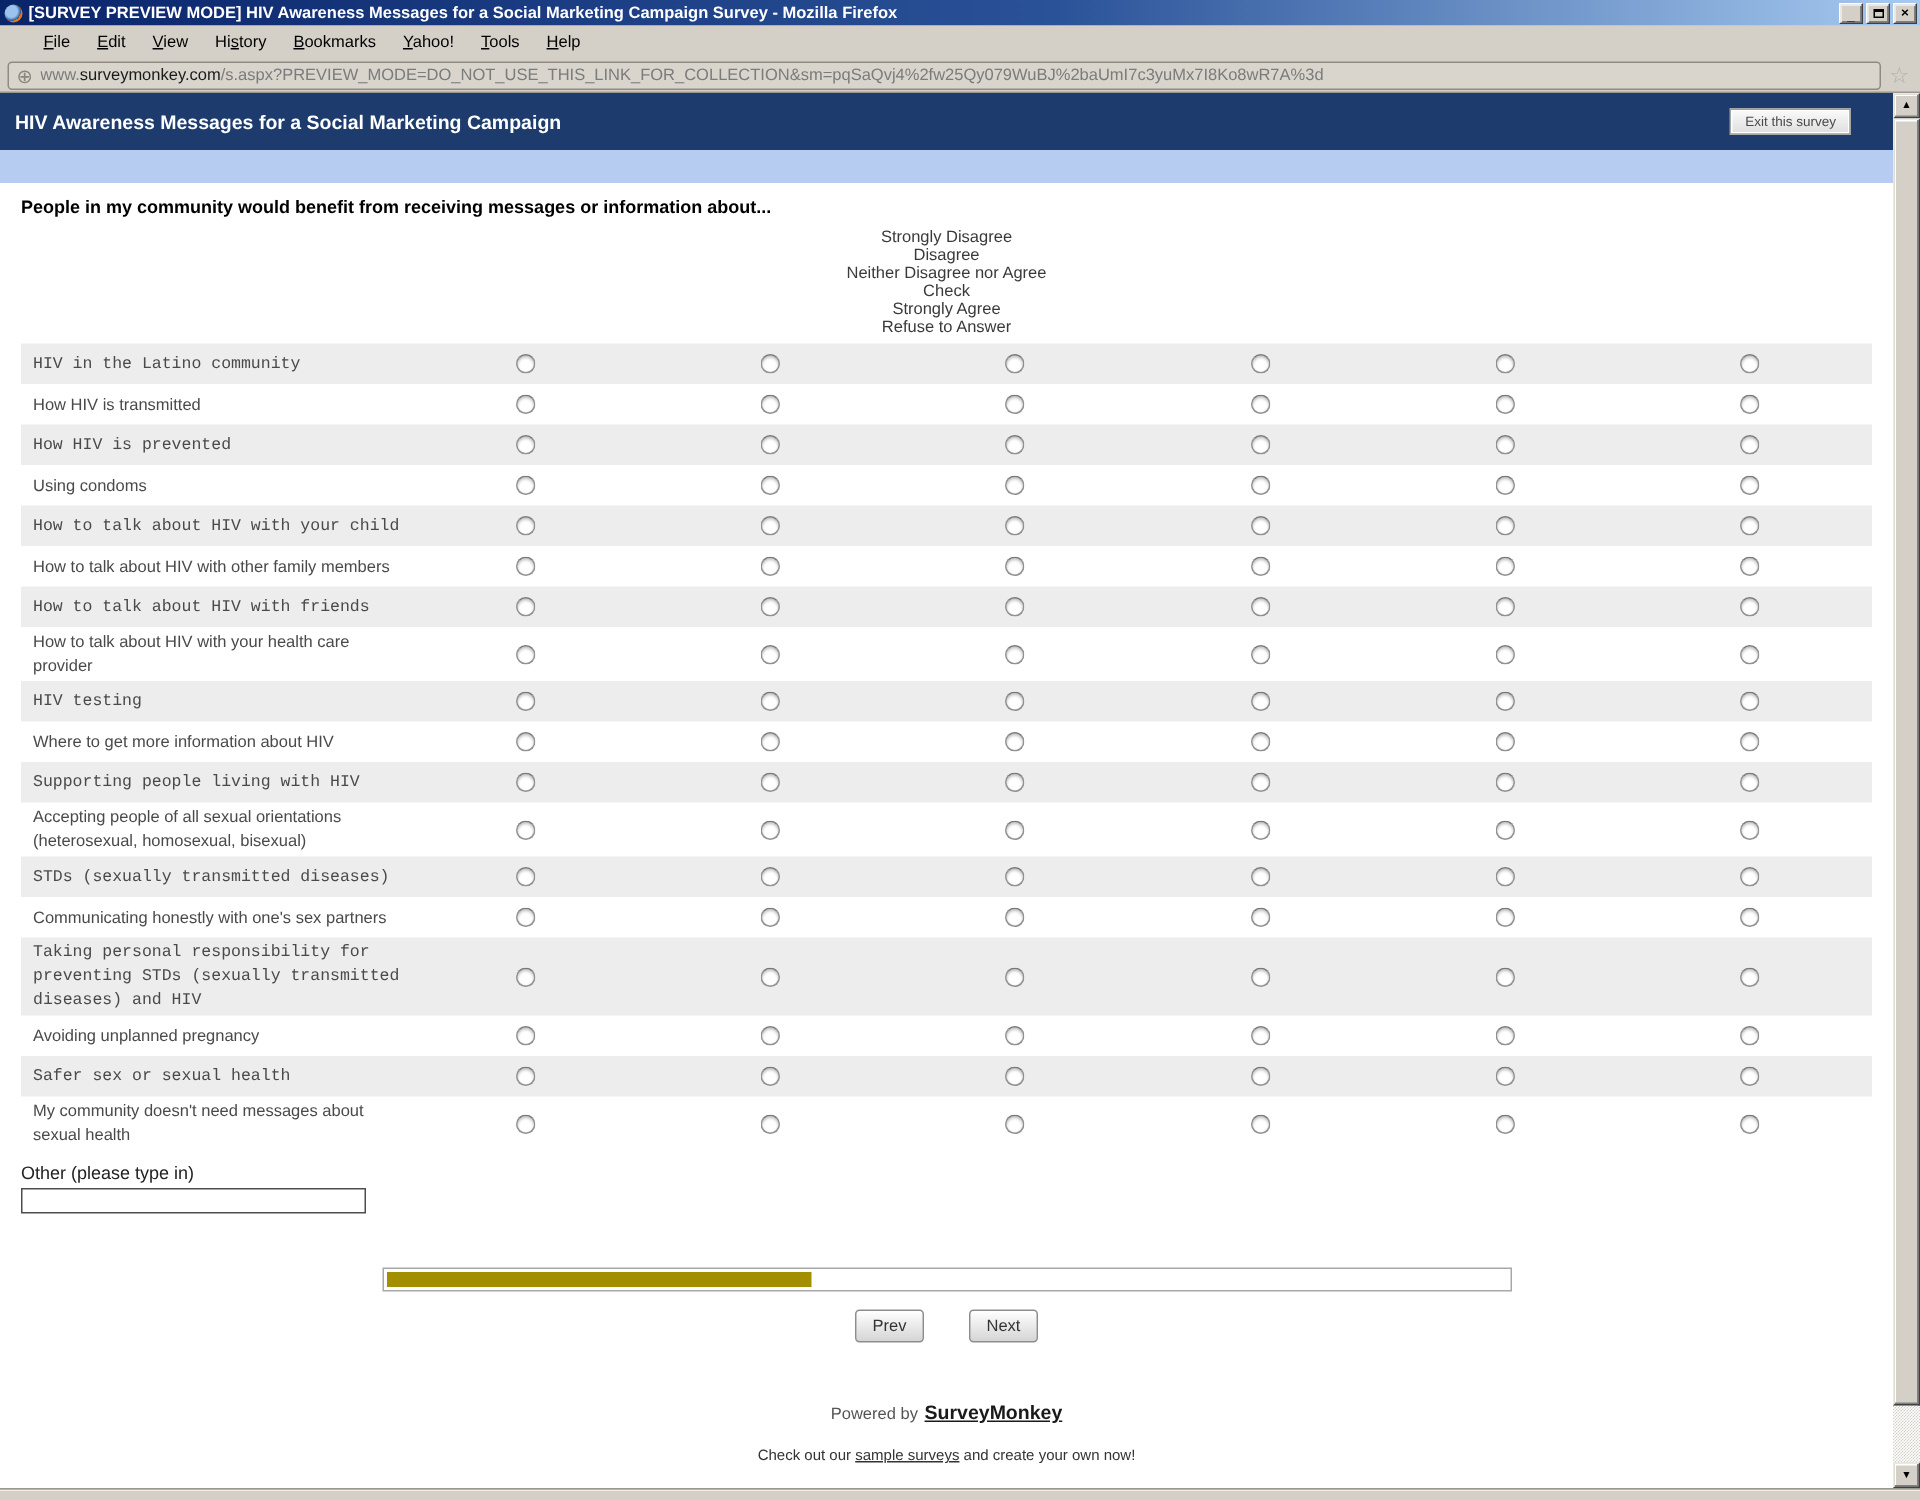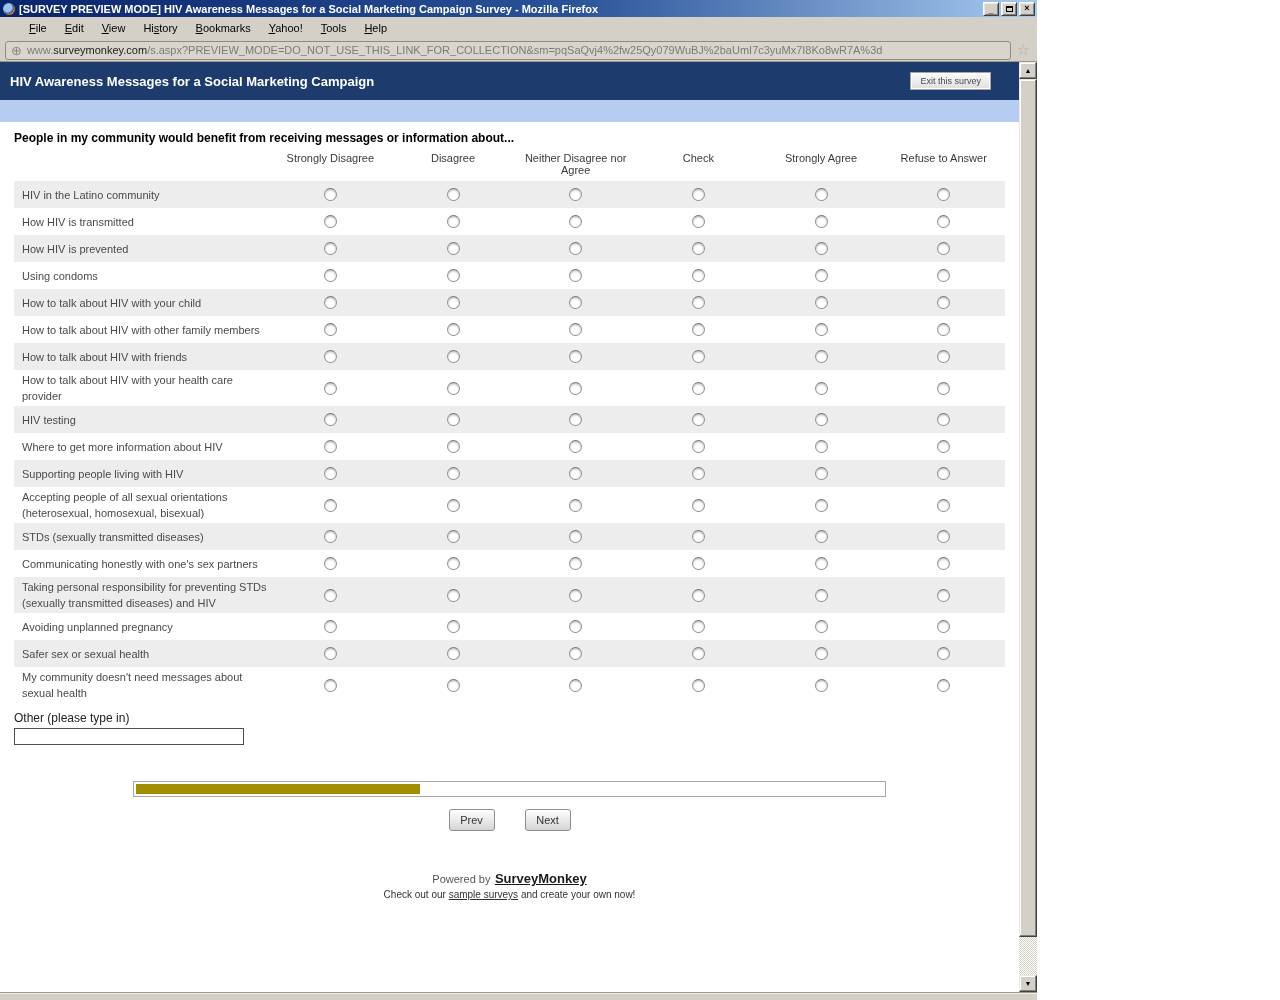--- a/index.html
+++ b/index.html
@@ -1,19 +1,19 @@
 <!DOCTYPE html>
 <html><head>
 <meta charset="utf-8">
 <style>
   * { margin:0; padding:0; box-sizing:border-box; }
   html,body { width:1280px; height:1000px; overflow:hidden; }
   body { font-family:"Liberation Sans","DejaVu Sans",sans-serif; }
 
-  .window { width:1037px; height:1000px; display:flex; flex-direction:column; background:#d4d0c8; }
+  .window { width:1280px; height:1000px; display:flex; flex-direction:column; background:#d4d0c8; }
 
   
   .titlebar { height:17px; background:linear-gradient(to right,#0a246a 0%,#2a5298 55%,#a6caf0 100%);
               display:flex; align-items:center; padding:0 2px 0 3px; flex:none; }
   .ff-icon { width:12px; height:12px; border-radius:50%; flex:none;
              background:radial-gradient(circle at 38% 38%, #9cc2ee 0 38%, #2a5a9a 60%, #e07818 61% 100%); }
   .title-text { color:#fff; font-weight:bold; font-size:11px; margin-left:4px; flex:1;
                 white-space:nowrap; overflow:hidden; letter-spacing:0; }
   .win-btns { display:flex; gap:2px; flex:none; }
   .win-btn { width:16px; height:14px; background:#d4d0c8; border:1px solid #404040;
@@ -47,25 +47,25 @@
   .sm-title { color:#fff; font-size:13px; font-weight:bold; }
   .exit-btn { margin-left:auto; margin-right:18px; font-size:9px; color:#4a4a4a;
               background:linear-gradient(#fbfbfb,#dedede); border:1px solid #a5a5a5;
               box-shadow:inset 0 0 0 1px #fff; padding:3px 9px; cursor:pointer;
               font-family:"Liberation Sans",sans-serif; }
   .sm-subheader { height:22px; background:#b6ccf1; }
 
   .question { margin:9px 0 0 14px; font-size:12px; font-weight:bold; color:#000; }
 
   .matrix { margin:3px 14px 0 14px; }
-  .matrix-head { display:flex; padding:4px 0 5px; }
+  .matrix-head { display:flex; padding:4px 0 5px;flex-direction:column; }
   .label-spacer { width:255px; flex:none; }
   .col-header { flex:1; text-align:center; font-size:11px; color:#3a3a3a; }
   .matrix-row { display:flex; align-items:center; min-height:27px; padding:2px 0; }
-  .matrix-row.shaded { background:#ededed; }
+  .matrix-row.shaded { background:#ededed;font-family:Liberation Mono, monospace; }
   .row-label { width:255px; flex:none; font-size:11px; color:#4a4a4a; padding-left:8px; line-height:16px; }
   .radio-cell { flex:1; display:flex; justify-content:center; align-items:center; }
   .radio { width:13px; height:13px; border-radius:50%; border:1px solid #919191; border-top-color:#787878;
            background:radial-gradient(circle at 50% 68%, #ffffff 45%, #e4e4e4 100%);
            box-shadow:inset 0 1px 2px rgba(0,0,0,0.22); cursor:pointer; }
 
   .other-label { margin:8px 0 3px 14px; font-size:12px; color:#222; }
   .other-input { margin-left:14px; width:230px; height:17px; border:1px solid #4d4d4d;
                  font-size:11px; padding:1px 3px; background:#fff; display:block;
                  font-family:"Liberation Sans",sans-serif; }
@@ -75,21 +75,21 @@
   .progress-fill { height:100%; background:#a28f00; }
 
   .nav-buttons { display:flex; justify-content:center; gap:30px; margin-top:12px; }
   .nav-btn { min-width:46px; height:22px; font-size:11px; color:#333;
              background:linear-gradient(#ffffff,#d5d5d5); border:1px solid #8d8d8d; border-radius:3px;
              cursor:pointer; font-family:"Liberation Sans",sans-serif; padding:0 10px; }
 
   .footer { text-align:center; margin-top:38px; }
   .powered { font-size:11px; color:#555; }
   .brand-link { font-size:13px; font-weight:bold; color:#1a1a1a; text-decoration:underline; cursor:pointer;margin-top:35px; }
-  .tagline { font-size:10px; color:#333; margin-top:2px; }
+  .tagline { font-size:10px; color:#333; margin-top:14px; }
   .tagline a, .tagline .link { color:#333; text-decoration:underline; cursor:pointer; }
 
   
   .scrollbar { width:18px; flex:none; display:flex; flex-direction:column;
                background-image:linear-gradient(45deg,#d4d0c8 25%,transparent 25%,transparent 75%,#d4d0c8 75%),
                                 linear-gradient(45deg,#d4d0c8 25%,#ffffff 25%,#ffffff 75%,#d4d0c8 75%);
                background-size:2px 2px; background-position:0 0,1px 1px; }
   .sb-btn { height:17px; background:#d4d0c8; border:1px solid #404040; border-top-color:#ece9e2;
             border-left-color:#ece9e2; box-shadow:inset -1px -1px 0 #808080, inset 1px 1px 0 #fff;
             display:flex; align-items:center; justify-content:center; font-size:7px; color:#000; flex:none;

